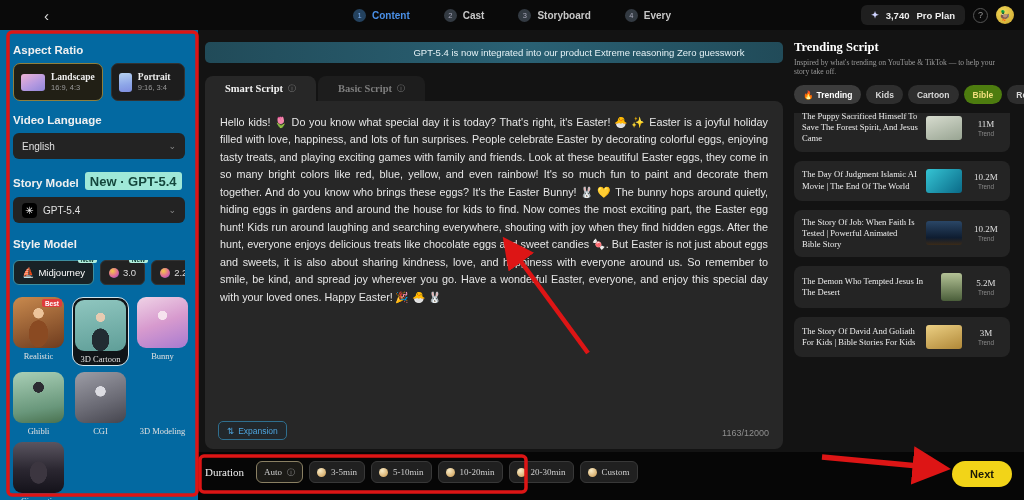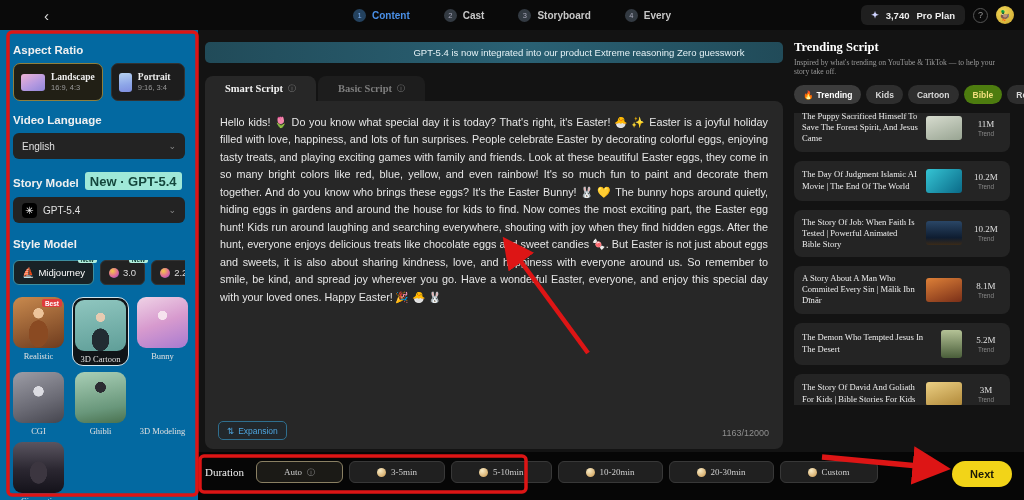--- a/index.html
+++ b/index.html
@@ -103,21 +103,21 @@
   .expand-btn { position:absolute; left:13px; bottom:9px; display:flex; align-items:center; gap:4px;
                 border:1px solid #2f6f8f; border-radius:5px; height:19px; padding:0 8px;
                 font-size:8.5px; color:#4da3dc; background:rgba(20,40,55,.25); cursor:pointer; }
   .char-count { position:absolute; right:14px; bottom:11px; font-size:9px; color:#8f8f8f; }
 
   
   .footer-strip { position:absolute; left:198px; top:452px; width:826px; height:48px; background:#060606; }
   .duration-row { position:absolute; left:205px; top:461px; display:flex; align-items:center; gap:6px; z-index:5; }
   .duration-lbl { font-family:"Liberation Serif",serif; font-size:11px; color:#f0f0f0; margin-right:6px; }
   .dchip { height:22px; border-radius:6px; background:#202020; border:1px solid #383838; display:flex;
-           align-items:center; gap:5px; padding:0 27px; font-family:"Liberation Serif",serif;
+           align-items:center; gap:5px; padding:0 7px; font-family:"Liberation Serif",serif;
            font-size:9px; color:#cfcfcf; cursor:pointer; }
   .dchip.sel { border-color:#8a8063; background:#1b1a16; }
   .dchip .coin { width:9px; height:9px; border-radius:50%;
                  background:radial-gradient(circle at 35% 30%, #f8ecc8, #d8b070 70%, #a87838); }
   .dchip .info { font-size:8px; color:#8a8a8a; }
   .next-btn { position:absolute; left:952px; top:461px; width:60px; height:26px; background:#f2d418;
               border-radius:15px; display:flex; align-items:center; justify-content:center;
               font-size:11px; font-weight:bold; color:#1a1a08; cursor:pointer; z-index:5; }
 
   
@@ -243,26 +243,26 @@
         </div>
         <div class="style-card sel">
           <div class="style-img im-cartoon3d"></div>
           <div class="style-name">3D Cartoon</div>
         </div>
         <div class="style-card">
           <div class="style-img im-disney"></div>
           <div class="style-name">Bunny</div>
         </div>
         <div class="style-card">
+          <div class="style-img im-ghibli"></div>
+          <div class="style-name">Ghibli</div>
+        </div>
+        <div class="style-card">
           <div class="style-img im-cgi"></div>
           <div class="style-name">CGI</div>
-        </div>
-        <div class="style-card">
-          <div class="style-img im-ghibli"></div>
-          <div class="style-name">Ghibli</div>
         </div>
         <div class="style-card">
           <div class="style-img im-model3d"></div>
           <div class="style-name">3D Modeling</div>
         </div>
         <div class="style-card">
           <div class="style-img im-cinematic"></div>
           <div class="style-name">Cinematic</div>
         </div>
       </div>
@@ -356,28 +356,20 @@
           <div class="tr-views">
             <div class="v">10.2M</div>
             <div class="tag">Trend</div>
           </div>
         </div>
         <div class="tr-item">
           <div class="t">The Story Of Job: When Faith Is Tested | Powerful Animated Bible Story</div>
           <div class="tr-thumb th-t3"></div>
           <div class="tr-views">
             <div class="v">10.2M</div>
-            <div class="tag">Trend</div>
-          </div>
-        </div>
-        <div class="tr-item">
-          <div class="t">A Story About A Man Who Commited Every Sin | Mālik Ibn Dīnār</div>
-          <div class="tr-thumb th-t4"></div>
-          <div class="tr-views">
-            <div class="v">8.1M</div>
             <div class="tag">Trend</div>
           </div>
         </div>
         <div class="tr-item">
           <div class="t">The Demon Who Tempted Jesus In The Desert</div>
           <div class="tr-thumb th-t5 tall"></div>
           <div class="tr-views">
             <div class="v">5.2M</div>
             <div class="tag">Trend</div>
           </div>

